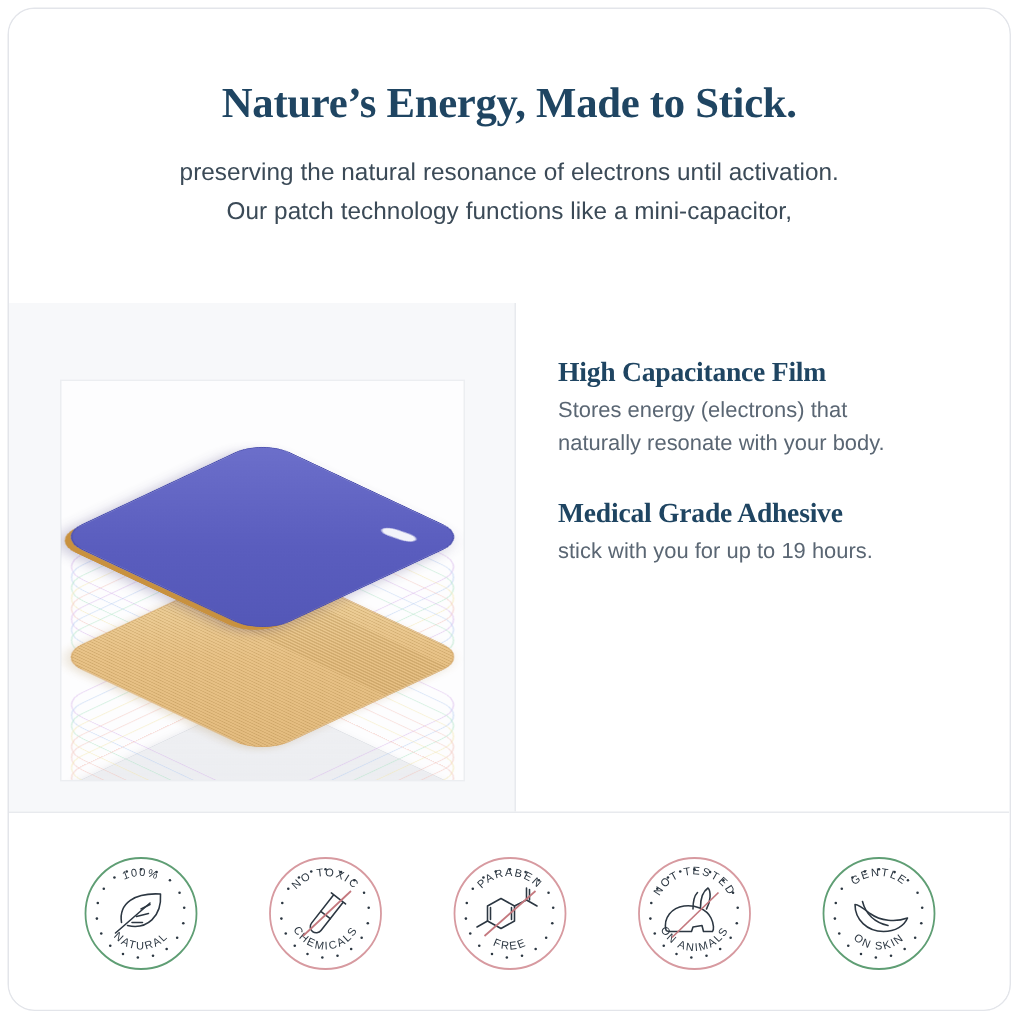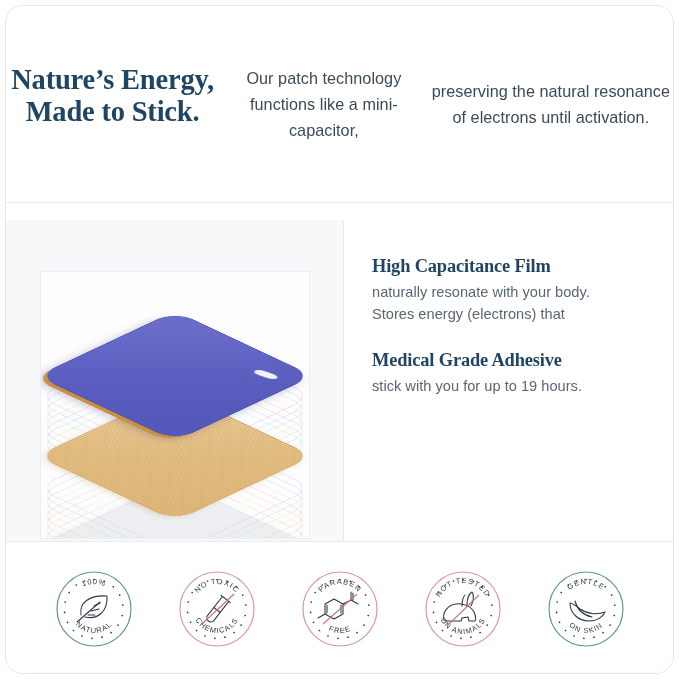--- a/index.html
+++ b/index.html
@@ -27,21 +27,21 @@
 
   
   #header {
     position: absolute;
     left: 0; top: 0;
     width: 100%;
     height: 197px;
     background: #ffffff;
     border-bottom: 1px solid #e8eaee;
     display: flex;
-    flex-direction: row;
+    flex-direction: column;
     align-items: center;
     justify-content: center;
   }
 
   #headline {
     font-family: "Liberation Serif", serif;
     font-weight: bold;
     font-size: 28.5px;
     letter-spacing: -0.2px;
     color: #1f4562;
@@ -55,21 +55,21 @@
     color: #3b4a57;
     text-align: center;
     line-height: 1.62;
     letter-spacing: 0.05px;
   }
 
   
   #middle {
     position: absolute;
     left: 0;
-    top: 214px;
+    top: 196px;
     width: 100%;
     height: 370px;
     display: flex;
   }
 
   #diagram-panel {
     position: relative;
     width: 338px;
     height: 100%;
     background: #f7f8fa;
@@ -226,22 +226,22 @@
            stroke-linecap: round; stroke-linejoin: round; }
   .slash-pink { stroke: #c4787e; stroke-width: 1.15; }
 </style>
 </head>
 <body>
 
 <div id="card">
 
   <div id="header">
     <div id="headline">Nature’s Energy, Made to Stick.</div>
+    <div class="sub-line">preserving the natural resonance of electrons until activation.</div>
     <div class="sub-line">Our patch technology functions like a mini-capacitor,</div>
-    <div class="sub-line">preserving the natural resonance of electrons until activation.</div>
   </div>
 
   <div id="middle">
 
     <div id="diagram-panel">
       <div id="diagram-frame">
 
         <div class="wave-stack" id="waves-upper">
           <div class="wave" style="top:0px;  border-color:#d8b6ec;"></div>
           <div class="wave" style="top:7px;  border-color:#b7cef2;"></div>
@@ -270,22 +270,22 @@
           <div id="logo-mark"></div>
         </div>
 
       </div>
     </div>
 
     <div id="features-panel">
 
       <div class="feature">
         <div class="feature-title">High Capacitance Film</div>
+        <div class="feature-desc">Stores energy (electrons) that</div>
         <div class="feature-desc">naturally resonate with your body.</div>
-        <div class="feature-desc">Stores energy (electrons) that</div>
       </div>
 
 
       <div class="feature">
         <div class="feature-title">Medical Grade Adhesive</div>
         <div class="feature-desc">stick with you for up to 19 hours.</div>
       </div>
 
     </div>
   </div>

